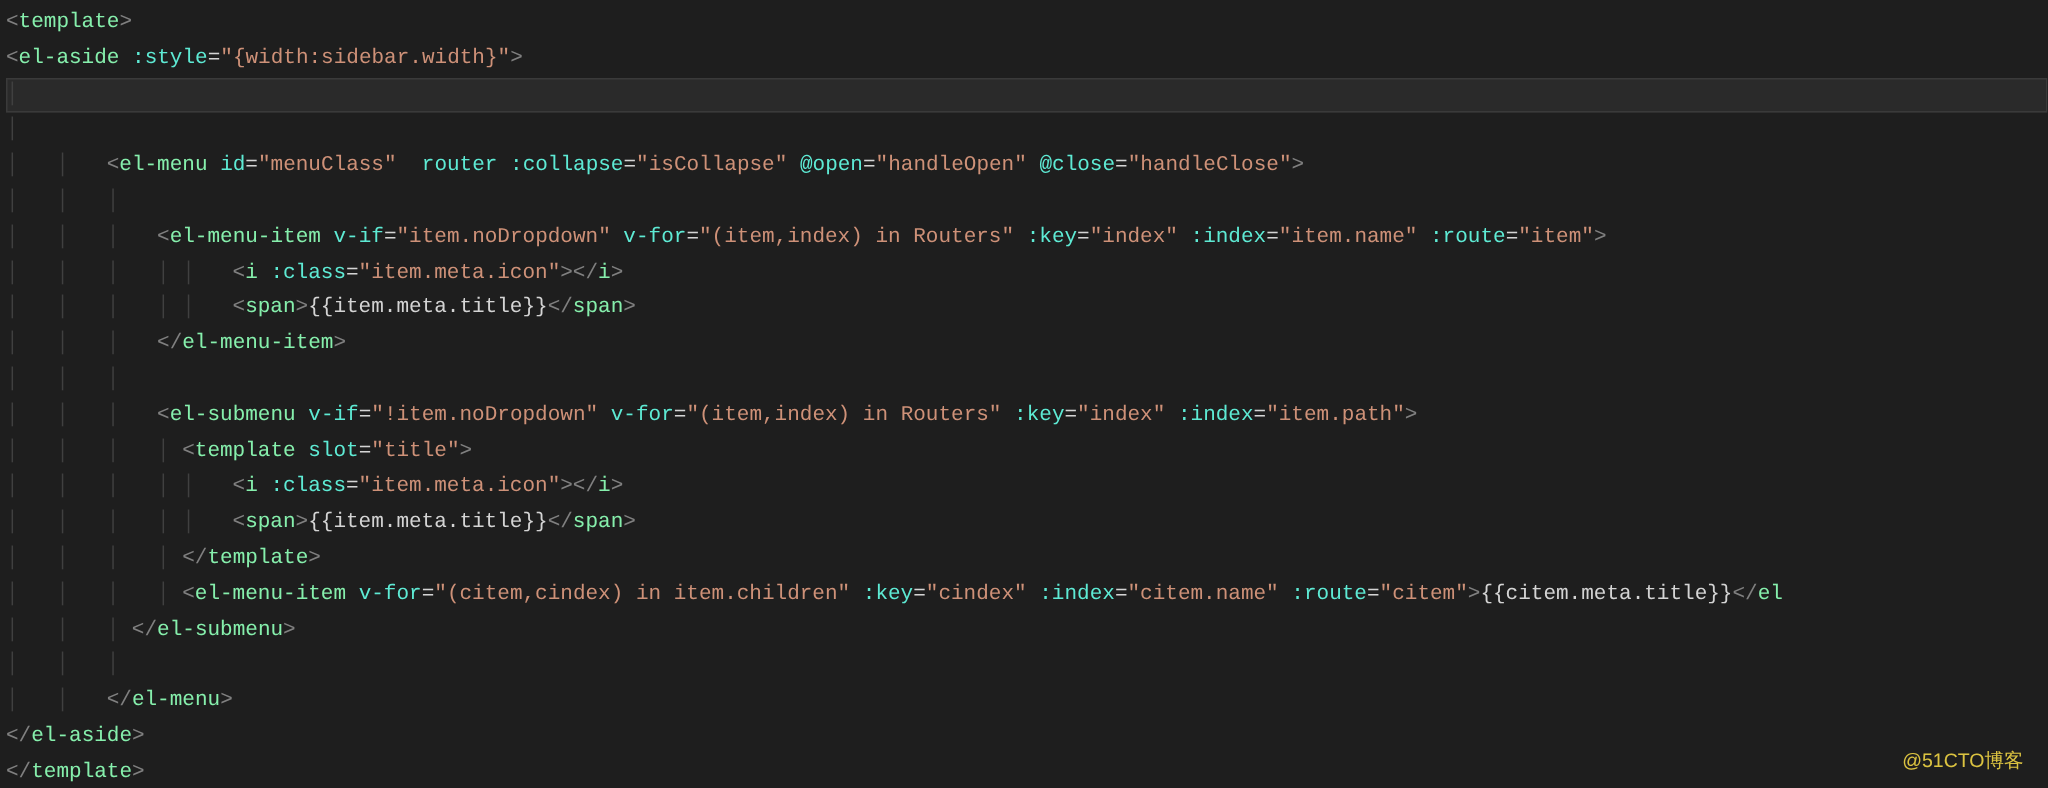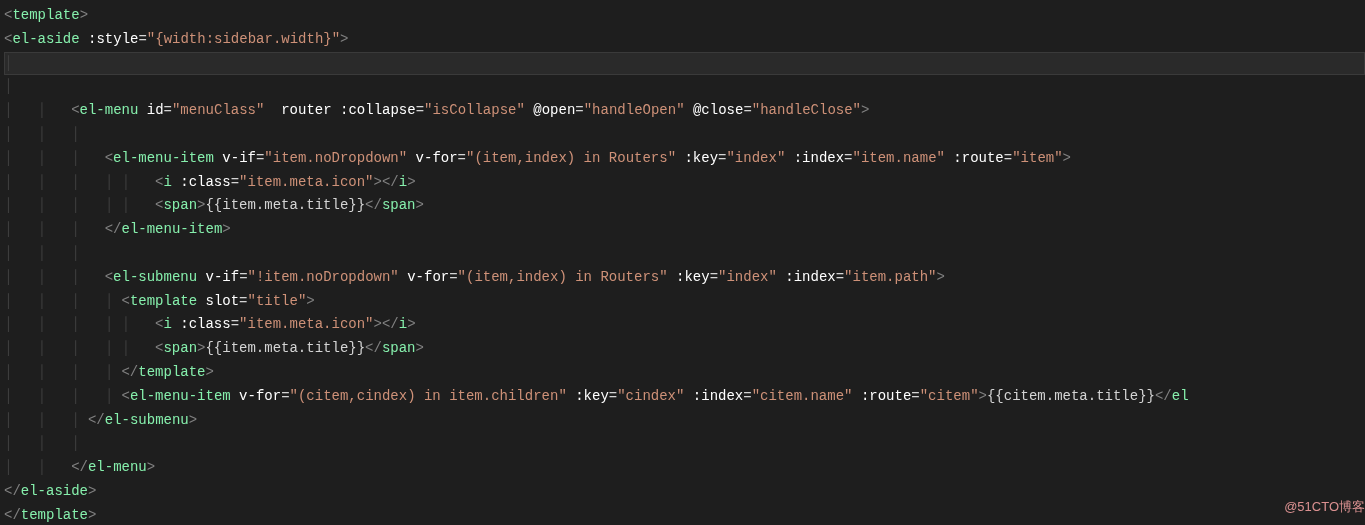--- a/index.html
+++ b/index.html
@@ -25,29 +25,29 @@
     color: #404040;
     user-select: none;
   }
   .ws { display: inline-block; width: 8.4px; }
   .caret-line {
     background: #2a2a2a;
     box-shadow: inset 0 0 0 1px #3a3a3a;
   }
   .tag { color: #86efac; }
   .brk { color: #808080; }
-  .attr { color: #ffffff; }
+  .attr { color: #5eead4; }
   .str { color: #ce9178; }
   .txt { color: #d4d4d4; }
 
   .watermark {
     position: absolute;
-    right: 0;
+    right: 16px;
     bottom: 6px;
-    color: #fca5a5;
+    color: #fde047;
     font-size: 13px;
     font-family: Arial, sans-serif;
     opacity: 0.85;
   }
 </style>
 </head>
 <body>
 
 <div class="editor" id="editor"><span class="line"><span class="brk">&lt;</span><span class="tag">template</span><span class="brk">&gt;</span></span><span class="line"><span class="brk">&lt;</span><span class="tag">el-aside</span><span class="txt"> </span><span class="attr">:style</span><span class="txt">=</span><span class="str">"{width:sidebar.width}"</span><span class="brk">&gt;</span></span><span class="line caret-line"><span class="guide">│</span></span><span class="line"><span class="guide">│</span></span><span class="line"><span class="guide">│</span><span class="ws">&nbsp;</span><span class="ws">&nbsp;</span><span class="ws">&nbsp;</span><span class="guide">│</span><span class="ws">&nbsp;</span><span class="ws">&nbsp;</span><span class="ws">&nbsp;</span><span class="brk">&lt;</span><span class="tag">el-menu</span><span class="txt"> </span><span class="attr">id</span><span class="txt">=</span><span class="str">"menuClass"</span><span class="txt">  </span><span class="attr">router</span><span class="txt"> </span><span class="attr">:collapse</span><span class="txt">=</span><span class="str">"isCollapse"</span><span class="txt"> </span><span class="attr">@open</span><span class="txt">=</span><span class="str">"handleOpen"</span><span class="txt"> </span><span class="attr">@close</span><span class="txt">=</span><span class="str">"handleClose"</span><span class="brk">&gt;</span></span><span class="line"><span class="guide">│</span><span class="ws">&nbsp;</span><span class="ws">&nbsp;</span><span class="ws">&nbsp;</span><span class="guide">│</span><span class="ws">&nbsp;</span><span class="ws">&nbsp;</span><span class="ws">&nbsp;</span><span class="guide">│</span></span><span class="line"><span class="guide">│</span><span class="ws">&nbsp;</span><span class="ws">&nbsp;</span><span class="ws">&nbsp;</span><span class="guide">│</span><span class="ws">&nbsp;</span><span class="ws">&nbsp;</span><span class="ws">&nbsp;</span><span class="guide">│</span><span class="ws">&nbsp;</span><span class="ws">&nbsp;</span><span class="ws">&nbsp;</span><span class="brk">&lt;</span><span class="tag">el-menu-item</span><span class="txt"> </span><span class="attr">v-if</span><span class="txt">=</span><span class="str">"item.noDropdown"</span><span class="txt"> </span><span class="attr">v-for</span><span class="txt">=</span><span class="str">"(item,index) in Routers"</span><span class="txt"> </span><span class="attr">:key</span><span class="txt">=</span><span class="str">"index"</span><span class="txt"> </span><span class="attr">:index</span><span class="txt">=</span><span class="str">"item.name"</span><span class="txt"> </span><span class="attr">:route</span><span class="txt">=</span><span class="str">"item"</span><span class="brk">&gt;</span></span><span class="line"><span class="guide">│</span><span class="ws">&nbsp;</span><span class="ws">&nbsp;</span><span class="ws">&nbsp;</span><span class="guide">│</span><span class="ws">&nbsp;</span><span class="ws">&nbsp;</span><span class="ws">&nbsp;</span><span class="guide">│</span><span class="ws">&nbsp;</span><span class="ws">&nbsp;</span><span class="ws">&nbsp;</span><span class="guide">│</span><span class="ws">&nbsp;</span><span class="guide">│</span><span class="ws">&nbsp;</span><span class="ws">&nbsp;</span><span class="ws">&nbsp;</span><span class="brk">&lt;</span><span class="tag">i</span><span class="txt"> </span><span class="attr">:class</span><span class="txt">=</span><span class="str">"item.meta.icon"</span><span class="brk">&gt;&lt;/</span><span class="tag">i</span><span class="brk">&gt;</span></span><span class="line"><span class="guide">│</span><span class="ws">&nbsp;</span><span class="ws">&nbsp;</span><span class="ws">&nbsp;</span><span class="guide">│</span><span class="ws">&nbsp;</span><span class="ws">&nbsp;</span><span class="ws">&nbsp;</span><span class="guide">│</span><span class="ws">&nbsp;</span><span class="ws">&nbsp;</span><span class="ws">&nbsp;</span><span class="guide">│</span><span class="ws">&nbsp;</span><span class="guide">│</span><span class="ws">&nbsp;</span><span class="ws">&nbsp;</span><span class="ws">&nbsp;</span><span class="brk">&lt;</span><span class="tag">span</span><span class="brk">&gt;</span><span class="txt">{{item.meta.title}}</span><span class="brk">&lt;/</span><span class="tag">span</span><span class="brk">&gt;</span></span><span class="line"><span class="guide">│</span><span class="ws">&nbsp;</span><span class="ws">&nbsp;</span><span class="ws">&nbsp;</span><span class="guide">│</span><span class="ws">&nbsp;</span><span class="ws">&nbsp;</span><span class="ws">&nbsp;</span><span class="guide">│</span><span class="ws">&nbsp;</span><span class="ws">&nbsp;</span><span class="ws">&nbsp;</span><span class="brk">&lt;/</span><span class="tag">el-menu-item</span><span class="brk">&gt;</span></span><span class="line"><span class="guide">│</span><span class="ws">&nbsp;</span><span class="ws">&nbsp;</span><span class="ws">&nbsp;</span><span class="guide">│</span><span class="ws">&nbsp;</span><span class="ws">&nbsp;</span><span class="ws">&nbsp;</span><span class="guide">│</span></span><span class="line"><span class="guide">│</span><span class="ws">&nbsp;</span><span class="ws">&nbsp;</span><span class="ws">&nbsp;</span><span class="guide">│</span><span class="ws">&nbsp;</span><span class="ws">&nbsp;</span><span class="ws">&nbsp;</span><span class="guide">│</span><span class="ws">&nbsp;</span><span class="ws">&nbsp;</span><span class="ws">&nbsp;</span><span class="brk">&lt;</span><span class="tag">el-submenu</span><span class="txt"> </span><span class="attr">v-if</span><span class="txt">=</span><span class="str">"!item.noDropdown"</span><span class="txt"> </span><span class="attr">v-for</span><span class="txt">=</span><span class="str">"(item,index) in Routers"</span><span class="txt"> </span><span class="attr">:key</span><span class="txt">=</span><span class="str">"index"</span><span class="txt"> </span><span class="attr">:index</span><span class="txt">=</span><span class="str">"item.path"</span><span class="brk">&gt;</span></span><span class="line"><span class="guide">│</span><span class="ws">&nbsp;</span><span class="ws">&nbsp;</span><span class="ws">&nbsp;</span><span class="guide">│</span><span class="ws">&nbsp;</span><span class="ws">&nbsp;</span><span class="ws">&nbsp;</span><span class="guide">│</span><span class="ws">&nbsp;</span><span class="ws">&nbsp;</span><span class="ws">&nbsp;</span><span class="guide">│</span><span class="ws">&nbsp;</span><span class="brk">&lt;</span><span class="tag">template</span><span class="txt"> </span><span class="attr">slot</span><span class="txt">=</span><span class="str">"title"</span><span class="brk">&gt;</span></span><span class="line"><span class="guide">│</span><span class="ws">&nbsp;</span><span class="ws">&nbsp;</span><span class="ws">&nbsp;</span><span class="guide">│</span><span class="ws">&nbsp;</span><span class="ws">&nbsp;</span><span class="ws">&nbsp;</span><span class="guide">│</span><span class="ws">&nbsp;</span><span class="ws">&nbsp;</span><span class="ws">&nbsp;</span><span class="guide">│</span><span class="ws">&nbsp;</span><span class="guide">│</span><span class="ws">&nbsp;</span><span class="ws">&nbsp;</span><span class="ws">&nbsp;</span><span class="brk">&lt;</span><span class="tag">i</span><span class="txt"> </span><span class="attr">:class</span><span class="txt">=</span><span class="str">"item.meta.icon"</span><span class="brk">&gt;&lt;/</span><span class="tag">i</span><span class="brk">&gt;</span></span><span class="line"><span class="guide">│</span><span class="ws">&nbsp;</span><span class="ws">&nbsp;</span><span class="ws">&nbsp;</span><span class="guide">│</span><span class="ws">&nbsp;</span><span class="ws">&nbsp;</span><span class="ws">&nbsp;</span><span class="guide">│</span><span class="ws">&nbsp;</span><span class="ws">&nbsp;</span><span class="ws">&nbsp;</span><span class="guide">│</span><span class="ws">&nbsp;</span><span class="guide">│</span><span class="ws">&nbsp;</span><span class="ws">&nbsp;</span><span class="ws">&nbsp;</span><span class="brk">&lt;</span><span class="tag">span</span><span class="brk">&gt;</span><span class="txt">{{item.meta.title}}</span><span class="brk">&lt;/</span><span class="tag">span</span><span class="brk">&gt;</span></span><span class="line"><span class="guide">│</span><span class="ws">&nbsp;</span><span class="ws">&nbsp;</span><span class="ws">&nbsp;</span><span class="guide">│</span><span class="ws">&nbsp;</span><span class="ws">&nbsp;</span><span class="ws">&nbsp;</span><span class="guide">│</span><span class="ws">&nbsp;</span><span class="ws">&nbsp;</span><span class="ws">&nbsp;</span><span class="guide">│</span><span class="ws">&nbsp;</span><span class="brk">&lt;/</span><span class="tag">template</span><span class="brk">&gt;</span></span><span class="line"><span class="guide">│</span><span class="ws">&nbsp;</span><span class="ws">&nbsp;</span><span class="ws">&nbsp;</span><span class="guide">│</span><span class="ws">&nbsp;</span><span class="ws">&nbsp;</span><span class="ws">&nbsp;</span><span class="guide">│</span><span class="ws">&nbsp;</span><span class="ws">&nbsp;</span><span class="ws">&nbsp;</span><span class="guide">│</span><span class="ws">&nbsp;</span><span class="brk">&lt;</span><span class="tag">el-menu-item</span><span class="txt"> </span><span class="attr">v-for</span><span class="txt">=</span><span class="str">"(citem,cindex) in item.children"</span><span class="txt"> </span><span class="attr">:key</span><span class="txt">=</span><span class="str">"cindex"</span><span class="txt"> </span><span class="attr">:index</span><span class="txt">=</span><span class="str">"citem.name"</span><span class="txt"> </span><span class="attr">:route</span><span class="txt">=</span><span class="str">"citem"</span><span class="brk">&gt;</span><span class="txt">{{citem.meta.title}}</span><span class="brk">&lt;/</span><span class="tag">el</span></span><span class="line"><span class="guide">│</span><span class="ws">&nbsp;</span><span class="ws">&nbsp;</span><span class="ws">&nbsp;</span><span class="guide">│</span><span class="ws">&nbsp;</span><span class="ws">&nbsp;</span><span class="ws">&nbsp;</span><span class="guide">│</span><span class="ws">&nbsp;</span><span class="brk">&lt;/</span><span class="tag">el-submenu</span><span class="brk">&gt;</span></span><span class="line"><span class="guide">│</span><span class="ws">&nbsp;</span><span class="ws">&nbsp;</span><span class="ws">&nbsp;</span><span class="guide">│</span><span class="ws">&nbsp;</span><span class="ws">&nbsp;</span><span class="ws">&nbsp;</span><span class="guide">│</span></span><span class="line"><span class="guide">│</span><span class="ws">&nbsp;</span><span class="ws">&nbsp;</span><span class="ws">&nbsp;</span><span class="guide">│</span><span class="ws">&nbsp;</span><span class="ws">&nbsp;</span><span class="ws">&nbsp;</span><span class="brk">&lt;/</span><span class="tag">el-menu</span><span class="brk">&gt;</span></span><span class="line"><span class="brk">&lt;/</span><span class="tag">el-aside</span><span class="brk">&gt;</span></span><span class="line"><span class="brk">&lt;/</span><span class="tag">template</span><span class="brk">&gt;</span></span></div>
 

